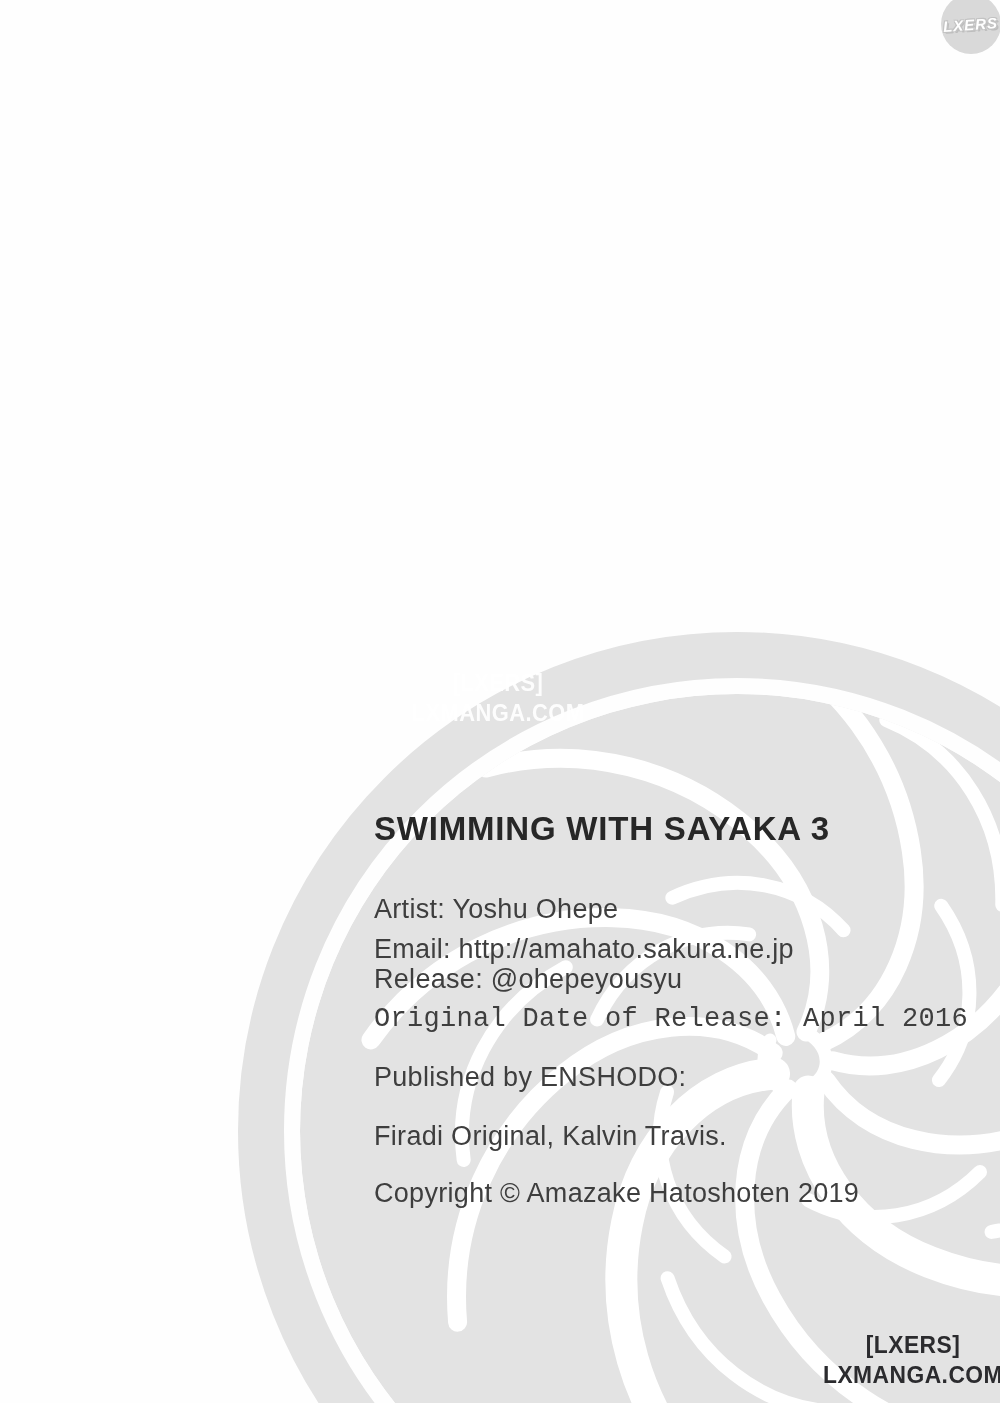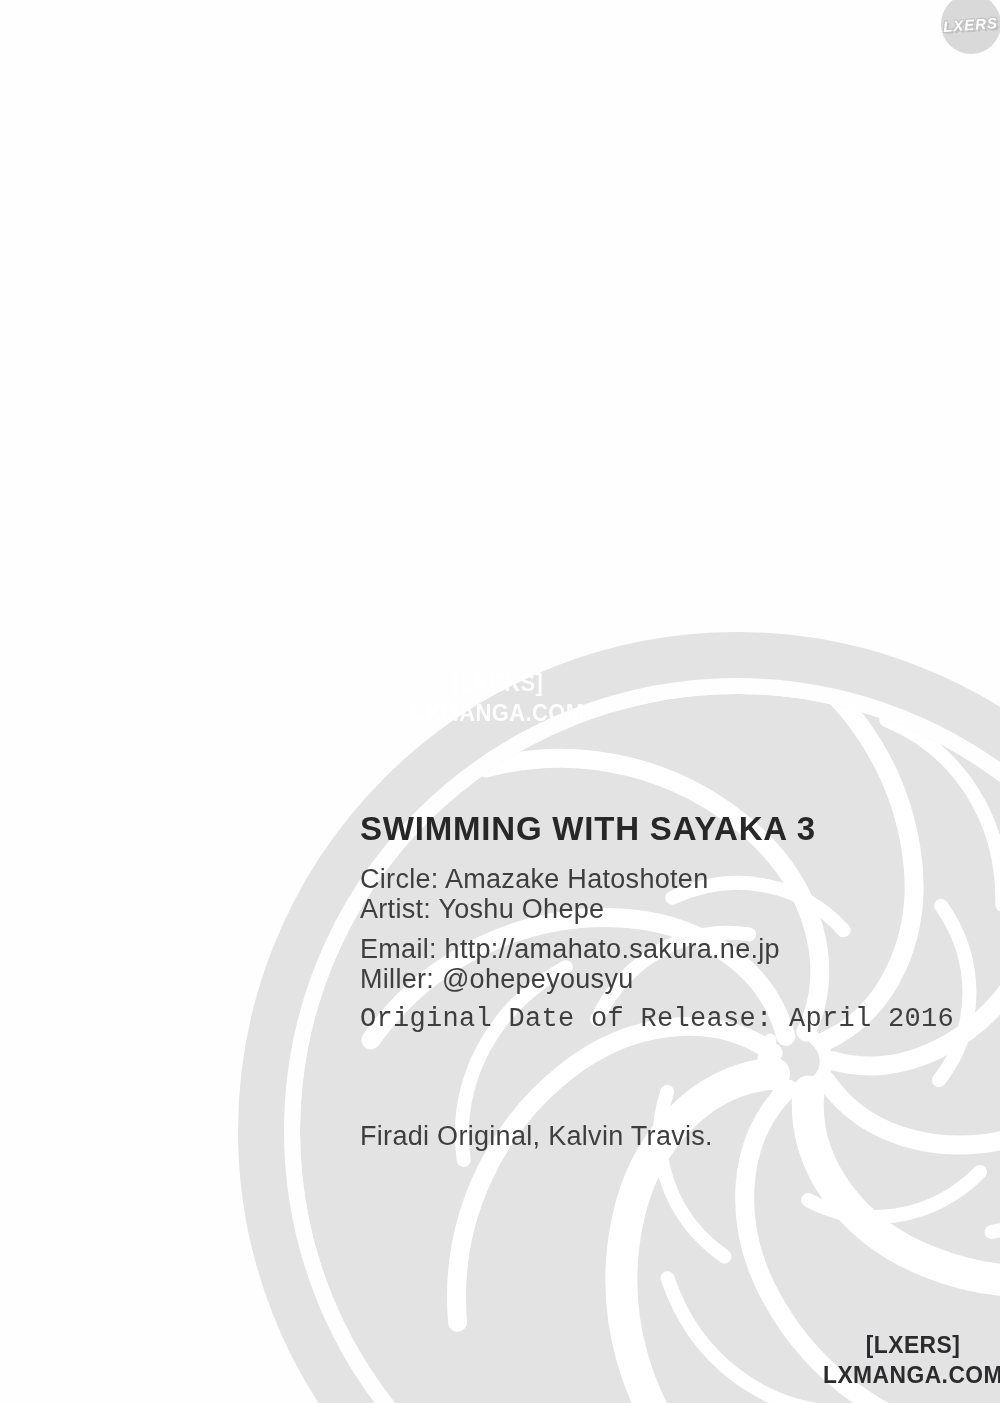--- a/index.html
+++ b/index.html
@@ -28,21 +28,21 @@
     display:flex;align-items:center;justify-content:center;
   }
   .logo-badge span{
     color:#ffffff;font-style:italic;font-weight:700;font-size:15px;letter-spacing:1px;
     transform:rotate(-4deg);
     text-shadow:1px 1px 0 #c3c3c3,-1px -1px 0 #c3c3c3,1px -1px 0 #c3c3c3,-1px 1px 0 #c3c3c3,2px 2px 0 #bdbdbd;
   }
 
   
   .tline{
-    position:absolute;left:360px;z-index:2;
+    position:absolute;left:374px;z-index:2;
     font-size:27px;line-height:30px;color:#3e3e3e;letter-spacing:0.3px;
     white-space:nowrap;
   }
   .title{
     top:810px;font-size:33px;line-height:38px;font-weight:700;
     color:#272727;letter-spacing:0.8px;
   }
   .t-circle{top:864px;}
   .t-artist{top:894px;}
   .t-email{top:934px;}
@@ -115,25 +115,26 @@
   <div class="center-watermark">
     <div>[LXERS]</div>
     <div>LXMANGA.COM</div>
   </div>
 
   <div class="logo-badge">
     <span>LXERS</span>
   </div>
 
   <div class="tline title">SWIMMING WITH SAYAKA 3</div>
-  <div class="tline t-circle">Circle: Amazake Hatoshoten</div>
   <div class="tline t-email">Email: http://amahato.sakura.ne.jp</div>
   <div class="tline t-artist">Artist: Yoshu Ohepe</div>
-  <div class="tline t-twitter">Miller: @ohepeyousyu</div>
+  <div class="tline t-twitter">Release: @ohepeyousyu</div>
   <div class="tline t-release">Original Date of Release: April 2016</div>
+  <div class="tline t-pub">Published by ENSHODO:</div>
   <div class="tline t-names2">Firadi Original, Kalvin Travis.</div>
+  <div class="tline t-copy">Copyright © Amazake Hatoshoten 2019</div>
 
   <div class="corner-credit">
     <div>[LXERS]</div>
     <div>LXMANGA.COM</div>
   </div>
 
 </div>
 
 </body></html>

